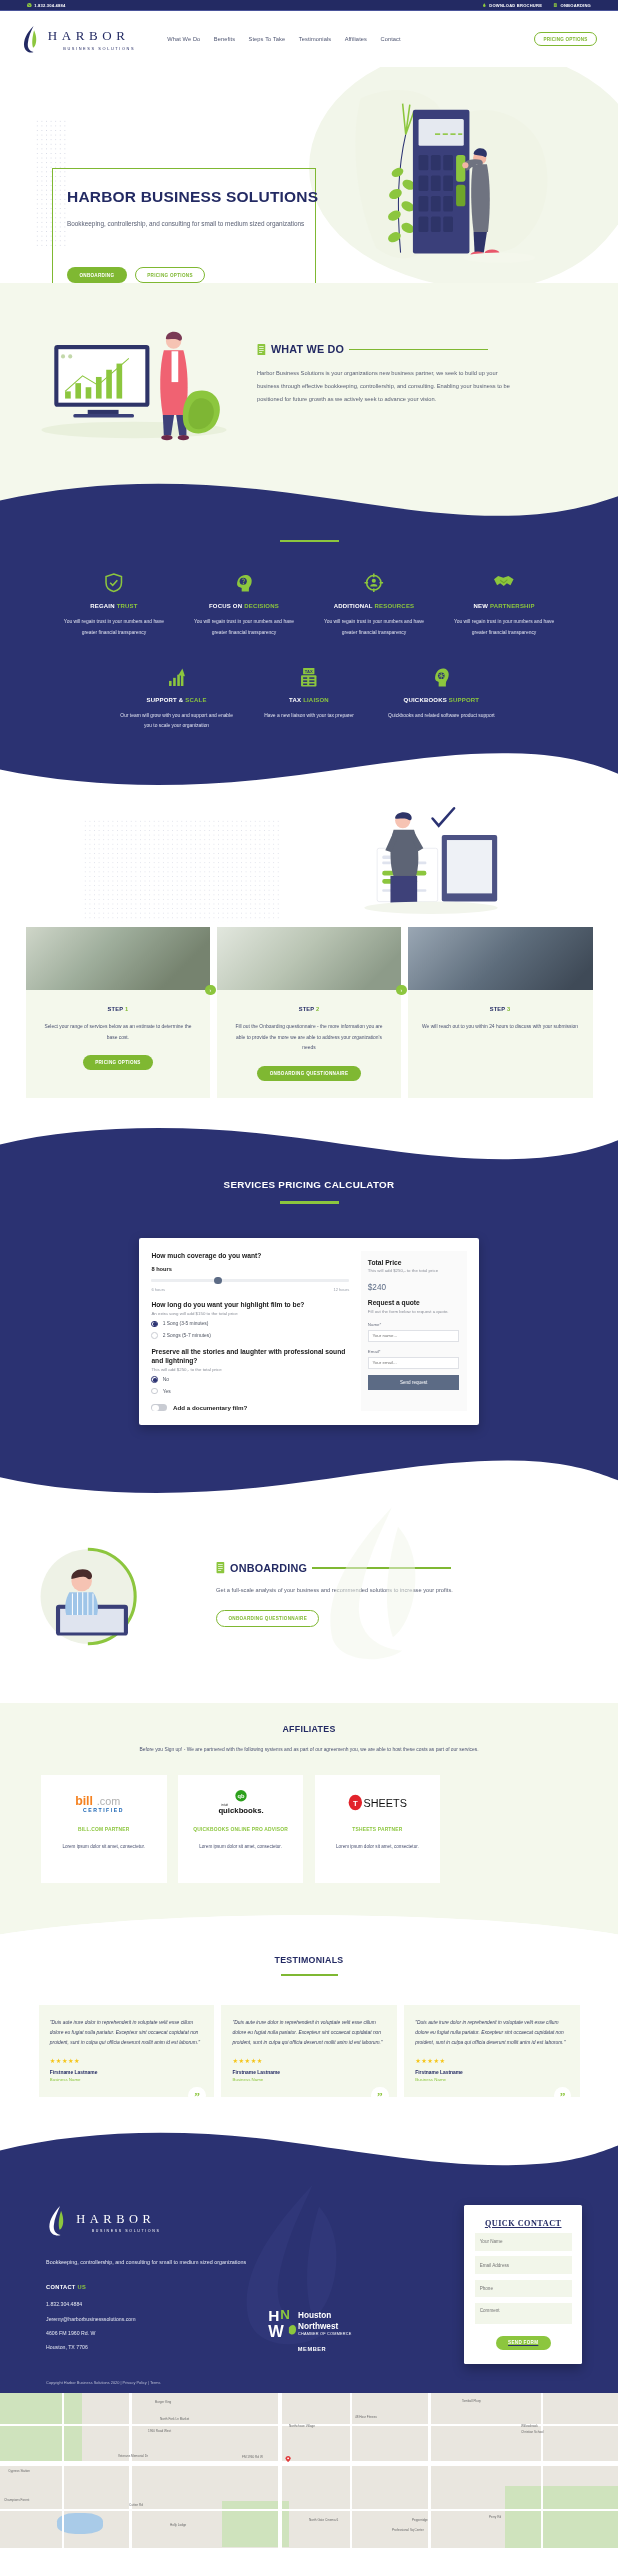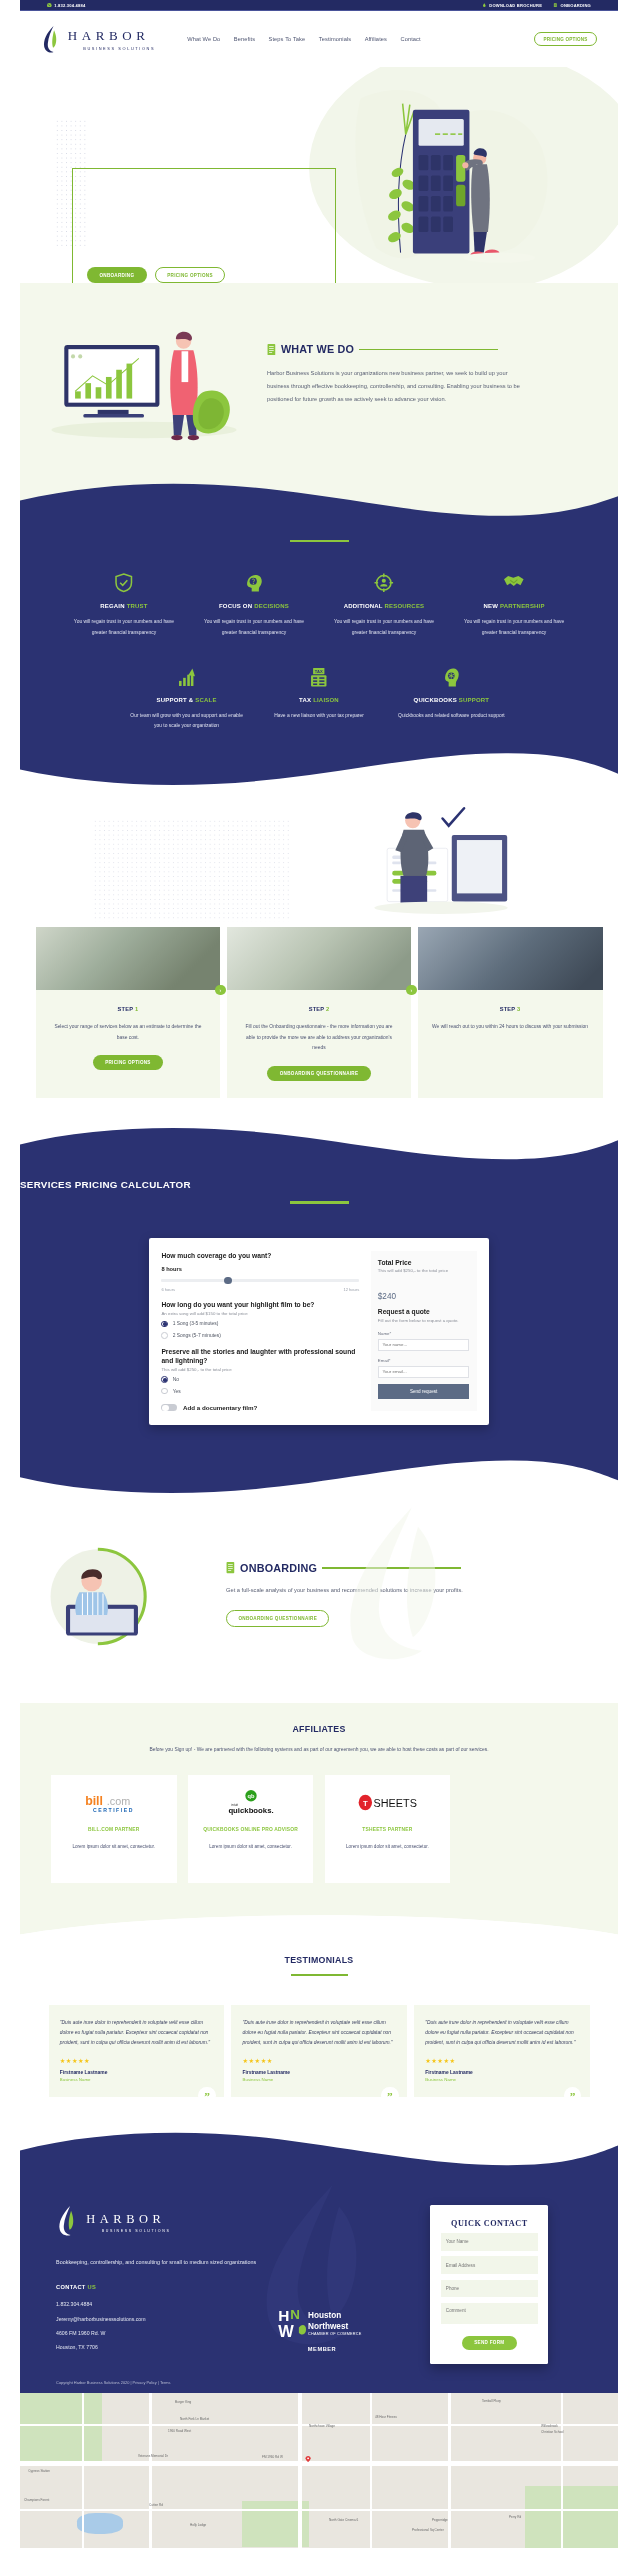--- a/index.html
+++ b/index.html
@@ -4,21 +4,21 @@
 <style>
   * { box-sizing: border-box; margin: 0; padding: 0; }
   html, body { width: 618px; }
   body {
     font-family: "Liberation Sans", sans-serif;
     background: #ffffff;
     color: #2b2f6b;
     width: 618px;
     overflow-x: hidden;
   }
-  .page { width: 618px; position: relative; padding-left: 20px; }
+  .page { width: 618px; position: relative; }
 
   
   .topbar {
     background: #232a63;
     height: 11.3px;
     display: flex;
     align-items: center;
     padding: 0 27px;
     border-bottom: 0.5px solid #4a5499;
   }
@@ -164,21 +164,21 @@
   .scard .btnrow { margin-top: 11.3px; }
   .chev {
     position: absolute; right: -5.2px; top: 58px; width: 10.3px; height: 10.3px;
     background: #8cc63e; border-radius: 50%; color: #fff; font-size: 5.2px;
     display: flex; align-items: center; justify-content: center; z-index: 3;
   }
 
   
   .calc { position: relative; background: #2b3272; padding: 0 0 72px; }
   .calc h2 {
-    text-align: left; color: #fff; font-size: 9.8px; font-weight: bold;
+    text-align: center; color: #fff; font-size: 9.8px; font-weight: bold;
     letter-spacing: 0.3px; padding-top: 8.2px;
   }
   .calc-card {
     width: 340px; margin: 34px auto 0; background: #fff; border-radius: 2.1px;
     box-shadow: 0 3.1px 10.3px rgba(0,0,0,.25); display: flex; padding: 13.4px 12.4px;
     gap: 11.3px;
   }
   .calc-left { flex: 1; }
   .q-title { font-size: 6.7px; font-weight: bold; color: #1a1a1a; line-height: 1.35; }
   .q-sub { font-size: 4.4px; color: #8b8f99; margin-top: 2.1px; }
@@ -192,21 +192,21 @@
   .radio.on { border: 1.5px solid #2b3272; background: #fff; position: relative; }
   .radio.on::after { content:""; position:absolute; inset:0.5px; border-radius:50%; background:#2b3272; }
   .radio-lbl { font-size: 4.9px; color: #4d5360; }
   .toggle-row { display: flex; align-items: center; gap: 6.2px; margin-top: 9.3px; }
   .toggle { width: 15.5px; height: 7.7px; border-radius: 4.1px; background: #c9ccd3; position: relative; }
   .toggle .dot { position: absolute; top: 0.8px; left: 1px; width: 6.2px; height: 6.2px; border-radius: 50%; background: #fff; }
   .toggle-lbl { font-size: 6.2px; font-weight: bold; color: #1a1a1a; }
   .calc-right { width: 106px; background: #fafafa; padding: 8.2px 7.2px; }
   .tp-title { font-size: 6.7px; font-weight: bold; color: #1a1a1a; }
   .tp-note { font-size: 4.4px; color: #8b8f99; margin-top: 2.1px; line-height: 1.5; }
-  .tp-amt { font-size: 8.2px; color: #5c6b85; margin-top: 17px; }
+  .tp-amt { font-size: 8.2px; color: #5c6b85; margin-top: 8px; }
   .rq-title { font-size: 6.7px; font-weight: bold; color: #1a1a1a; margin-top: 7.2px; }
   .rq-note { font-size: 4.4px; color: #8b8f99; margin-top: 2.6px; line-height: 1.5; }
   .fld-lbl { font-size: 4.4px; color: #6c7280; margin-top: 7.2px; }
   .fld { margin-top: 2.6px; width: 100%; border: 0.5px solid #dfe1e6; background: #fff; height: 12px; font-size: 4.4px; color: #b4b8c0; padding: 0 3.6px; }
   .send-btn { margin-top: 6.7px; width: 100%; height: 14.4px; background: #5c6b85; color: #fff; border: none; font-size: 4.6px; cursor: pointer; }
 
   
   .onboard { position: relative; background: #fff; padding: 46px 0 57px; overflow: hidden; }
   .ob-inner { width: 567px; margin: 0 auto; display: flex; align-items: center; gap: 20.6px; }
   .ob-art { width: 170px; height: 103px; position: relative; }
@@ -245,21 +245,21 @@
   .f-logo-name { font-size: 12.4px; letter-spacing: 4.6px; color: #fff; font-family: "Liberation Serif", serif; }
   .f-logo-sub { font-size: 3.6px; letter-spacing: 1.6px; color: #fff; margin-top: 2.1px; margin-left: 15.5px; }
   .f-tag { margin-top: 17.5px; font-size: 5.4px; color: #e4e7f2; line-height: 2.2; }
   .f-ch { margin-top: 15.5px; font-size: 5.7px; font-weight: bold; color: #fff; letter-spacing: 0.3px; }
   .f-ch .g { color: #8cc63e; }
   .f-list { margin-top: 11.3px; }
   .f-list div { font-size: 5.2px; color: #e4e7f2; margin-top: 8.2px; }
   .f-mid { width: 129px; display: flex; align-items: flex-end; justify-content: center; padding-bottom: 12.4px; }
   .hnw { text-align: center; }
   .hnw .member { color: #fff; font-size: 5.7px; font-weight: bold; letter-spacing: 0.5px; margin-top: 2.1px; }
-  .f-right { flex: 1; display: flex; justify-content: center; padding-right: 10.3px; }
+  .f-right { flex: 1; display: flex; justify-content: flex-end; padding-right: 10.3px; text-decoration: underline; }
   .qc { width: 118px; background: #fff; border-radius: 1.5px; padding: 13.4px 10.3px 14.4px; box-shadow: 0 4.1px 11.3px rgba(0,0,0,.28); }
   .qc h3 { text-align: center; font-size: 8.2px; color: #232a63; font-weight: bold; letter-spacing: 0.5px; font-family: "Liberation Serif", serif; }
   .qc input, .qc textarea { width: 100%; background: #f2f6ea; border: none; height: 17.5px; margin-top: 5.7px; font-size: 4.6px; color: #8a8f9c; padding: 0 5.2px; font-family: "Liberation Sans", sans-serif; }
   .qc textarea { height: 21.6px; padding-top: 5.2px; resize: none; }
   .qc .sendf { display: block; margin: 9.3px auto 0; background: #8cc63e; border: none; color: #fff; border-radius: 9.3px; padding: 4.6px 12.4px; font-size: 4.6px; font-weight: bold; letter-spacing: 0.3px; cursor: pointer; }
   .copyright { width: 567px; margin: 15.5px auto 0; padding-left: 20.6px; font-size: 3.9px; color: #b9bed4; position: relative; z-index: 2; }
 
   
   .map { height: 155px; position: relative; background: #e9e6df; overflow: hidden; }
   .map .road { position: absolute; background: #fff; }
@@ -384,20 +384,24 @@
         <path d="M255 158 L238 152 L236 156 L252 166Z" fill="#6f7380"></path>
         <path d="M262 158 C272 150 232 152 236 160" stroke="#6f7380" stroke-width="9" fill="none" stroke-linecap="round"></path>
         <circle cx="234" cy="160" r="6" fill="#f3b6a4"></circle>
         <path d="M250 290 L252 330 L270 330 L276 290Z" fill="#2e3468"></path>
         <ellipse cx="258" cy="334" rx="14" ry="6" fill="#e8576b"></ellipse>
         <ellipse cx="286" cy="330" rx="14" ry="6" fill="#e8576b"></ellipse>
         <ellipse cx="300" cy="340" rx="70" ry="10" fill="#f4f7ec"></ellipse>
       </svg>
     </div>
 
+    <div class="hero-content">
+      <div class="hero-title">HARBOR BUSINESS SOLUTIONS</div>
+      <div class="hero-sub">Bookkeeping, controllership, and consulting for small to medium sized organizations</div>
+    </div>
     <div class="hero-btns">
       <button class="btn-green">ONBOARDING</button>
       <button class="btn-ghost">PRICING OPTIONS</button>
     </div>
 
   </div>
 
   <div class="whatwedo">
     <div class="wwd-inner">
       <div class="wwd-art">

